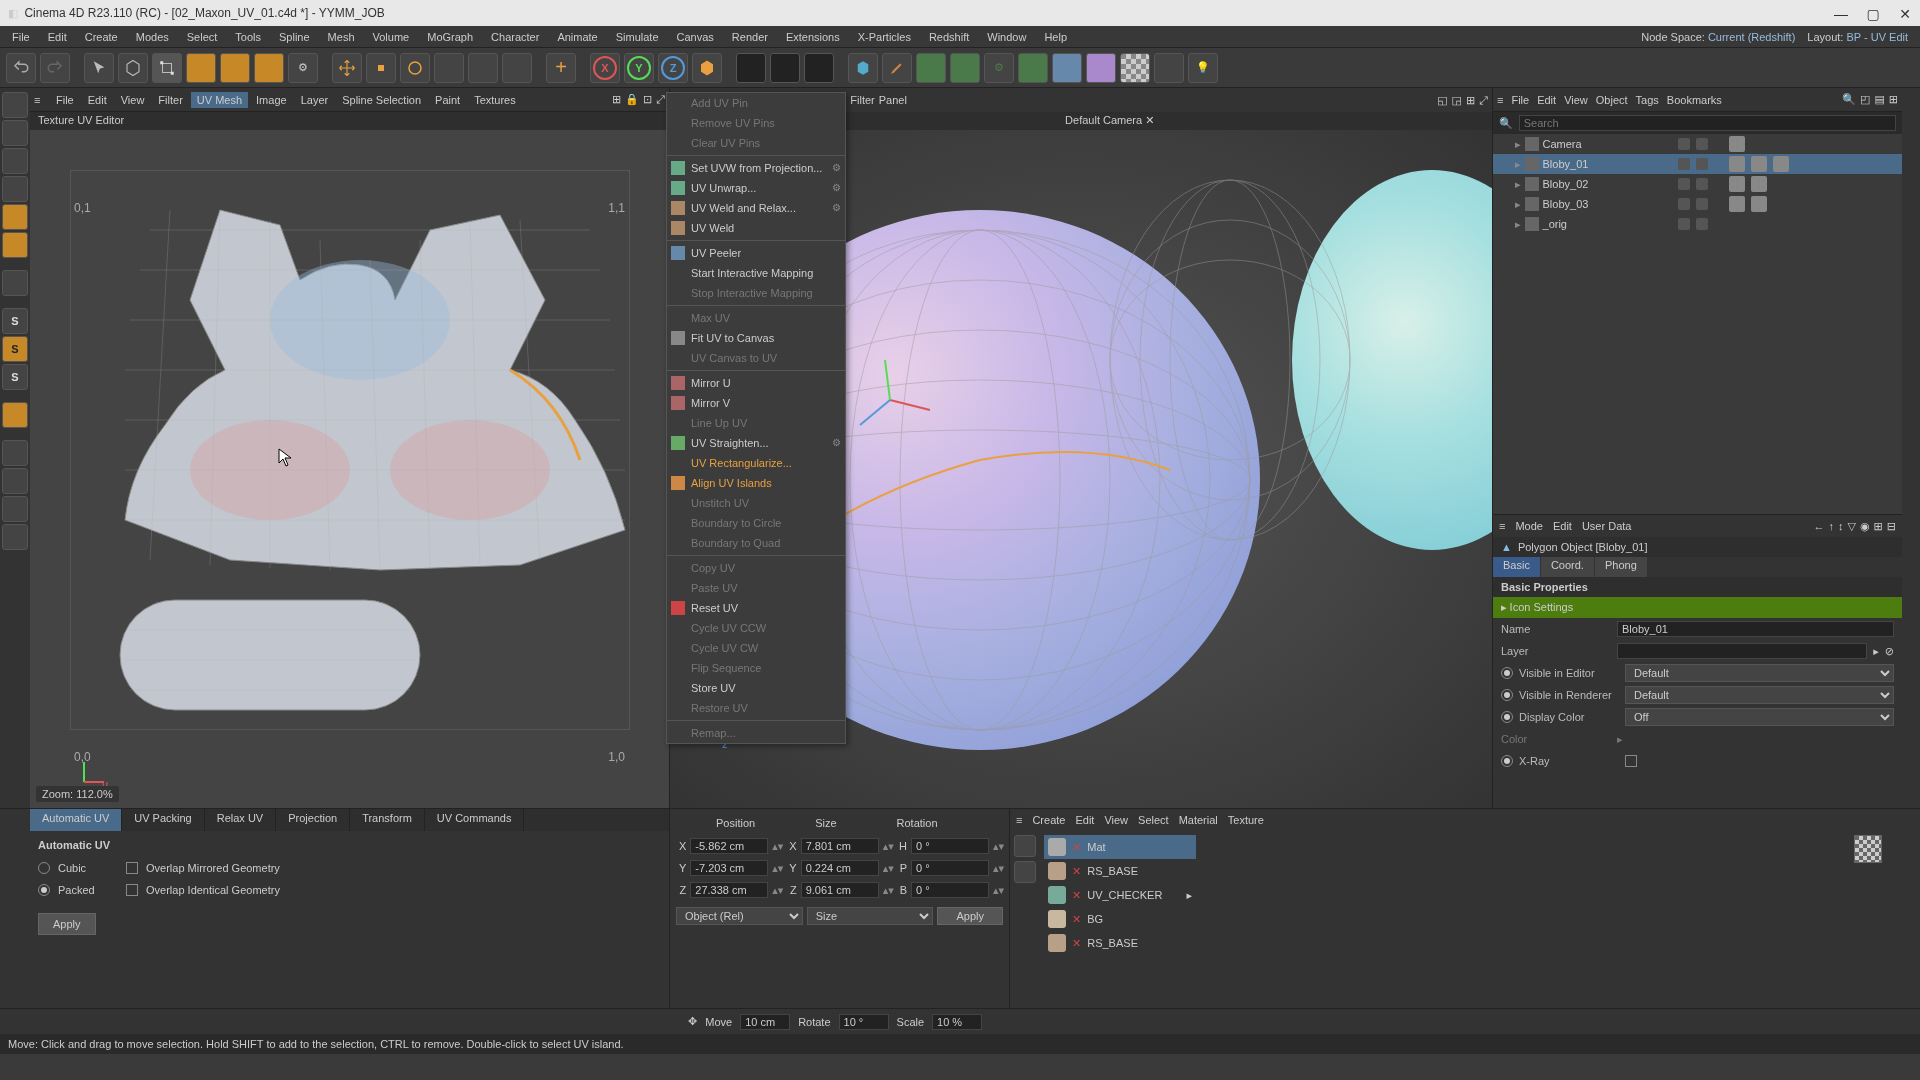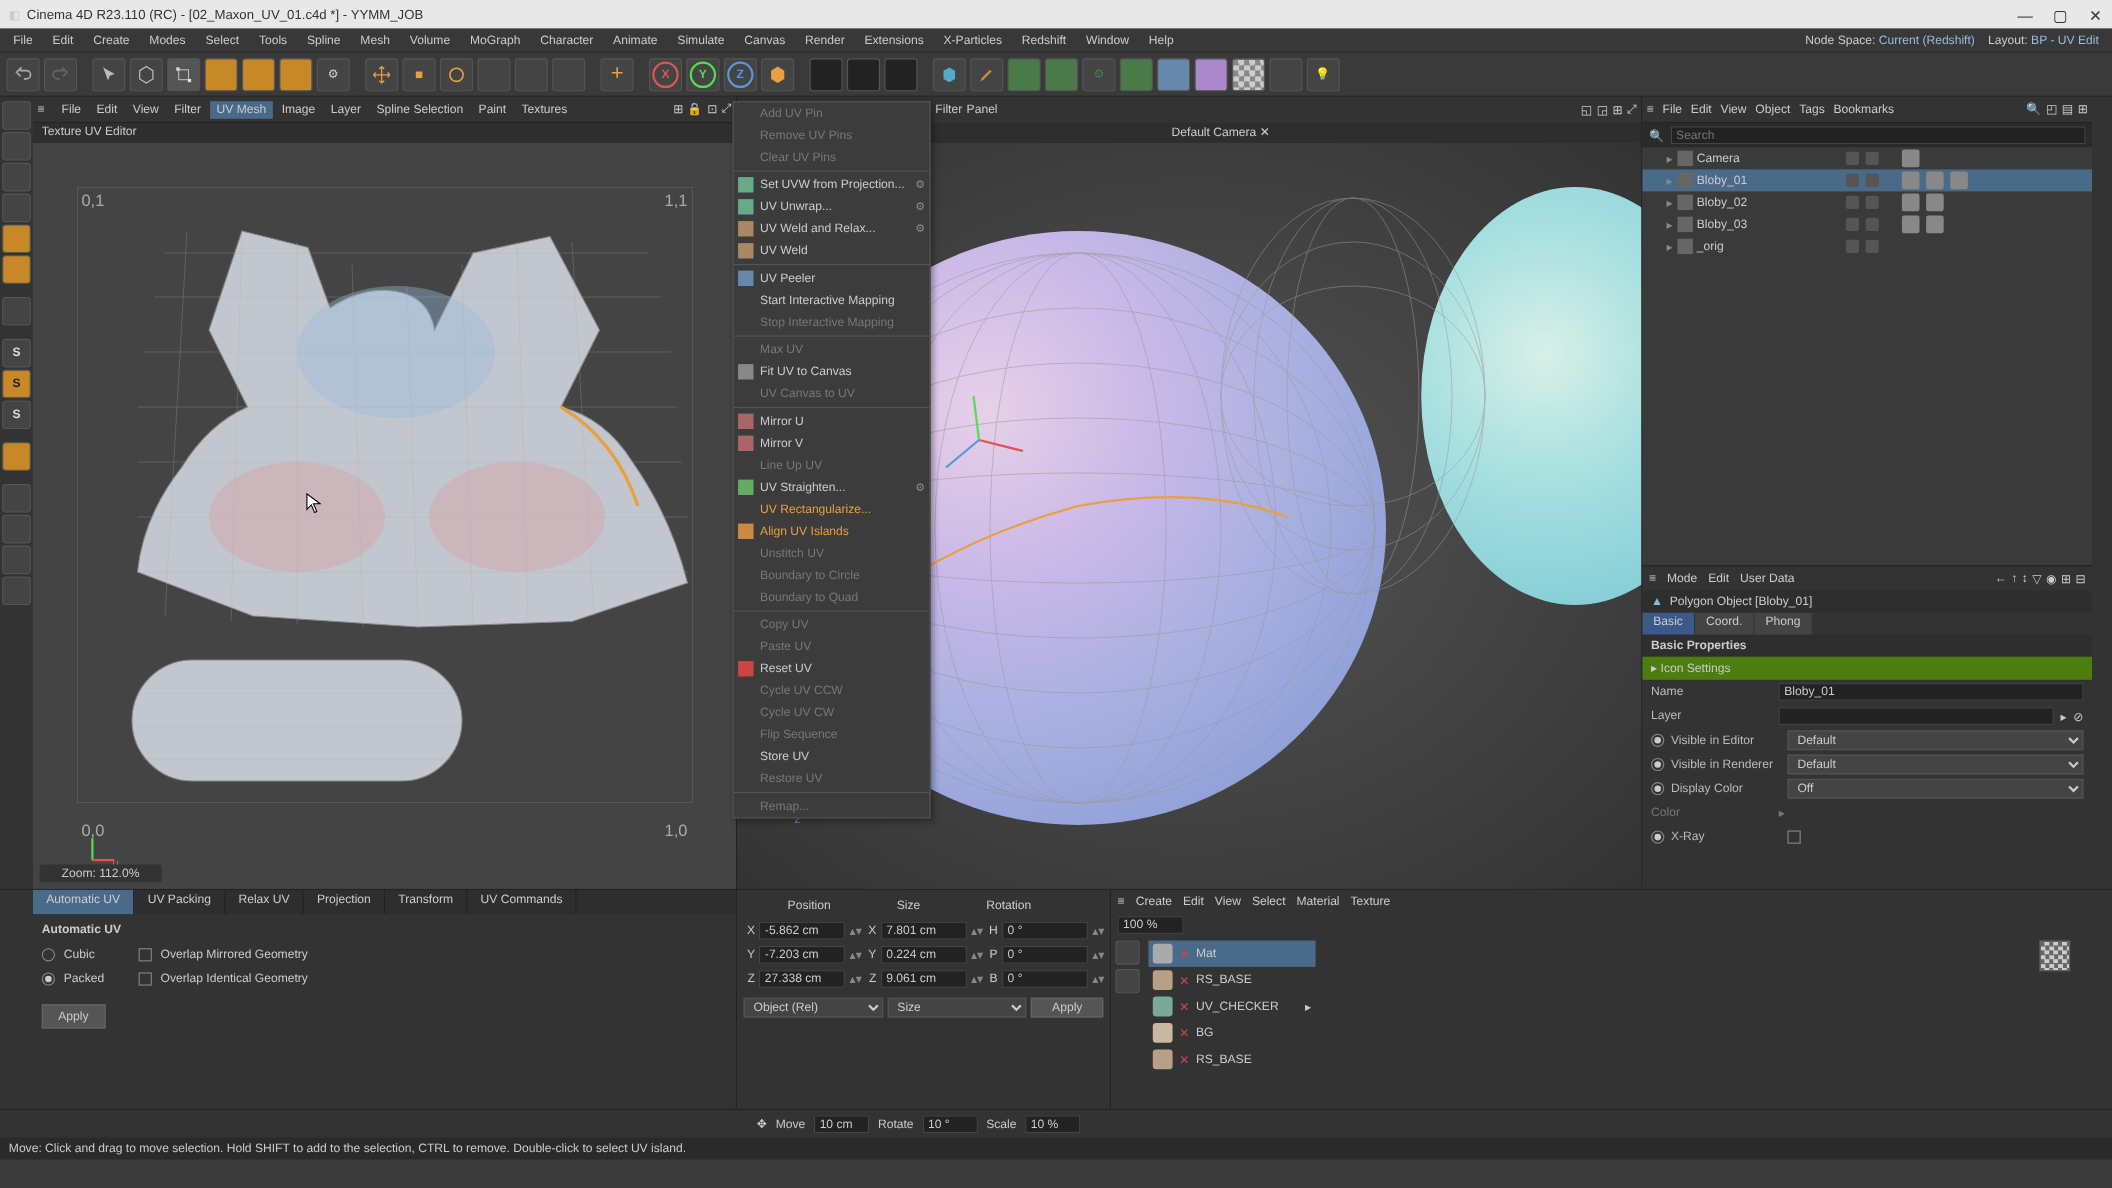--- a/index.html
+++ b/index.html
@@ -23,22 +23,22 @@
 .lefttools { width: 30px; background: #333; display: flex; flex-direction: column; gap: 2px; padding: 4px 2px; }
 .ltbtn { width: 26px; height: 26px; background: #444; border: 1px solid #555; border-radius: 3px; cursor: pointer; display: flex; align-items: center; justify-content: center; }
 .ltbtn.active { background: #c78828; }
 .uvpanel { width: 640px; background: #3a3a3a; display: flex; flex-direction: column; border-right: 1px solid #222; }
 .panelmenu { height: 24px; display: flex; align-items: center; gap: 2px; padding: 0 4px; background: #333; border-bottom: 1px solid #222; }
 .panelmenu .pm { padding: 2px 6px; cursor: pointer; }
 .pm.active { background: #4a6a8a; }
 .panellabel { height: 18px; padding: 2px 8px; background: #2e2e2e; }
 .uvcanvas { flex: 1; background: #444; position: relative; }
 .uvgrid { position: absolute; left: 40px; top: 40px; width: 560px; height: 560px; }
-.coord { position: absolute; font-size: 15px; color: #aaa; }
-.zoombadge { position: absolute; bottom: 6px; left: 6px; background: #333; padding: 2px 20px; border-radius: 2px; text-align: right; }
+.coord { position: absolute; font-size: 12px; color: #aaa; margin-top: 27px; }
+.zoombadge { position: absolute; bottom: 6px; left: 6px; background: #333; padding: 2px 6px; border-radius: 2px; text-align: right; }
 .contextmenu { position: absolute; left: 666px; top: 92px; width: 180px; background: #3c3c3c; border: 1px solid #555; box-shadow: 2px 2px 6px rgba(0,0,0,.4); z-index: 100; }
 .cmitem { padding: 4px 8px 4px 24px; cursor: pointer; position: relative; }
 .cmitem.disabled { color: #777; }
 .cmitem.hl { color: #e8a040; }
 .cmsep { height: 1px; background: #555; margin: 2px 0; }
 .cmgear { position: absolute; right: 4px; top: 4px; color: #888; font-size: 10px; }
 .cmicon { position: absolute; left: 4px; top: 3px; width: 14px; height: 14px; }
 .viewport { flex: 1; background: #2a2a2a; display: flex; flex-direction: column; }
 .vpheader { height: 24px; display: flex; align-items: center; background: #333; padding: 0 4px; gap: 4px; }
 .vplabel { height: 18px; display: flex; padding: 2px 8px; background: #2e2e2e; }
@@ -653,21 +653,20 @@
   <div class="matpanel">
     <div class="mathdr">
       <span>≡</span>
       <span class="pm">Create</span>
       <span class="pm">Edit</span>
       <span class="pm">View</span>
       <span class="pm">Select</span>
       <span class="pm">Material</span>
       <span class="pm">Texture</span>
     </div>
-    <div style="padding:2px 6px"><input class="attrinput" style="width: 60px;" value="100 %"></div>
     <div class="matbody">
       <div style="width:30px;padding:4px;display:flex;flex-direction:column;gap:4px">
         <div class="ltbtn" style="width:22px;height:22px"></div>
         <div class="ltbtn" style="width:22px;height:22px"></div>
       </div>
       <div class="matlist" id="matlist">
           <div class="matslot sel">
             <span class="swatch" style="background:#aaa"></span>
             <span style="color:#c44">✕</span>
             <span>Mat</span>

